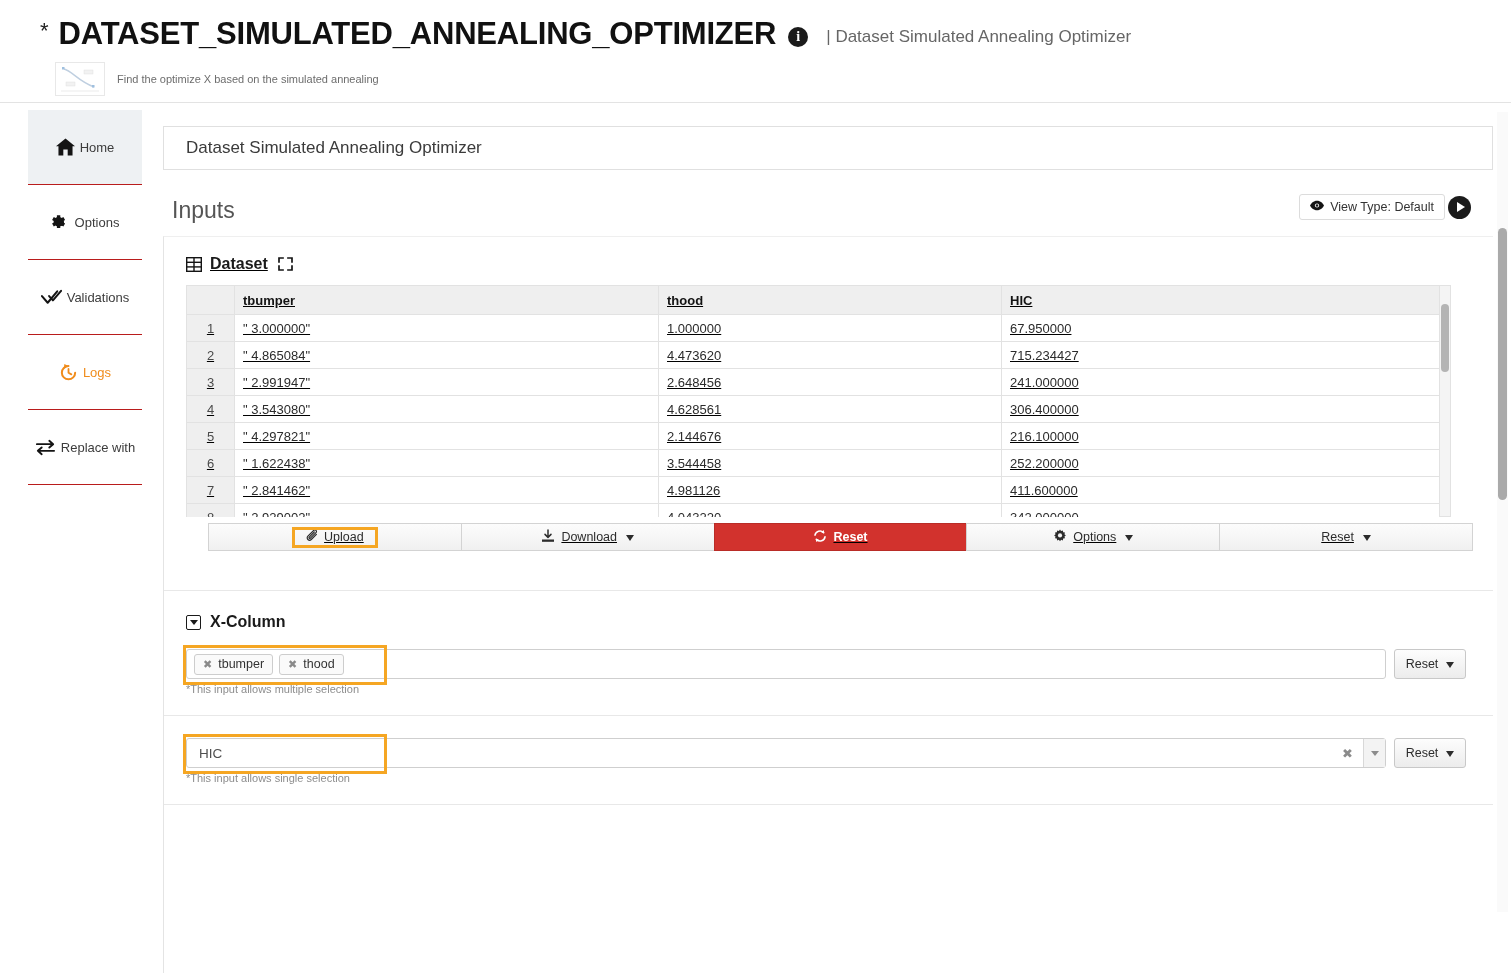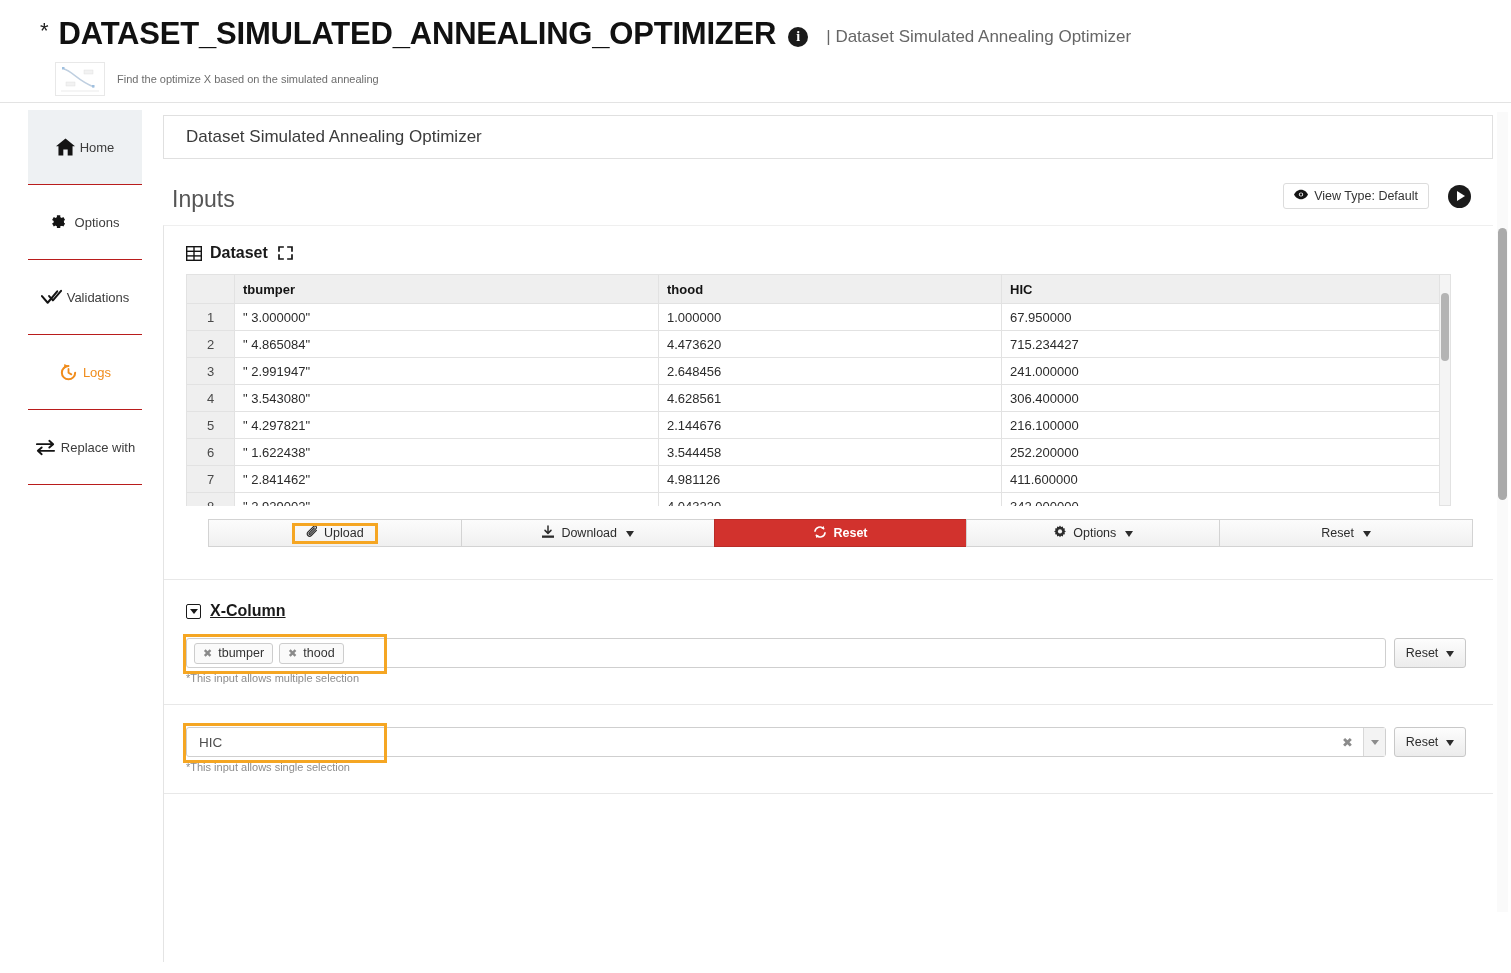--- a/index.html
+++ b/index.html
@@ -38,53 +38,53 @@
     width:114px; height:75px; border-bottom:1px solid #b91c1c;
     display:flex; flex-direction:row; align-items:center; justify-content:center;
     gap:5px; cursor:pointer; background:#fff;
   }
   .nav-item.active { background:#eef1f3; }
   .nav-item .ico { font-size:19px; line-height:1; color:#1a1a1a; height:21px; display:flex; align-items:center;}
   .nav-item .lbl { font-size:13px; color:#3c3c3c; }
   .nav-item.logs .ico, .nav-item.logs .lbl { color:#f08c1b; }
 
   
-  .main { position:absolute; left:155px; top:99px; width:1330px; height:863px; }
+  .main { position:absolute; left:155px; top:110px; width:1330px; height:863px; }
   .panel-title-box {
     position:absolute; left:8px; top:16px; width:1330px; height:44px;
     border:1px solid #e0e0e0; background:#fff;
     display:flex; align-items:center; padding-left:22px;
     font-size:17px; color:#3b3b3b;
   }
   .inputs-row {
     position:absolute; left:8px; top:80px; width:1330px; height:40px;
     display:flex; align-items:center;
   }
   .inputs-label { font-size:23px; color:#555; margin-left:9px; }
-  .inputs-right { position:absolute; right:22px; top:4px; display:flex; align-items:center; gap:19px; }
+  .inputs-right { position:absolute; right:22px; top:4px; display:flex; align-items:center; gap:3px; }
   .view-type-btn {
     border:1px solid #dcdcdc; border-radius:3px; background:#fff;
     height:26px; padding:0 10px; display:flex; align-items:center; gap:6px;
     font-size:12.5px; color:#333; cursor:pointer;
   }
   .eye { width:14px; height:14px; position:relative; display:inline-block; }
   .eye svg { display:block; }
   .play-btn { width:23px; height:23px; border-radius:50%; background:#1b1b1b; display:flex;
      align-items:center; justify-content:center; cursor:pointer; }
   .play-btn .tri { width:0;height:0;border-left:8px solid #fff;border-top:5px solid transparent;border-bottom:5px solid transparent;margin-left:3px;}
 
   
   .content-panel {
     position:absolute; left:8px; top:126px; width:1330px; height:737px;
     border-left:1px solid #e4e4e4; border-top:1px solid #efefef;
   }
   .section { border-bottom:1px solid #e8e8e8; position:relative; }
 
   
-  .sec-dataset { padding:18px 0 8px 0; height:354px; }
+  .sec-dataset { padding:18px 0 8px 0; height:354px;text-decoration:underline; }
   .dataset-head {
     display:flex; align-items:center; gap:8px; margin-left:22px; margin-bottom:12px;
     font-size:16px; font-weight:bold; color:#1a1a1a;
   }
   .grid-icon { width:16px; height:15px; }
   .expand-icon { width:15px; height:14px; margin-left:2px; cursor:pointer;}
 
   .table-wrap { margin-left:22px; width:1265px; position:relative; }
   table.dataset { border-collapse:collapse; width:1253px; table-layout:fixed; font-size:13px;}
   table.dataset th, table.dataset td {
@@ -99,39 +99,39 @@
   table.dataset col.c2 { width:424px; }
   table.dataset col.c3 { width:343px; }
   table.dataset col.c4 { width:438px; }
   .table-clip { height:232px; overflow:hidden; position:relative; }
   .tbl-scrollbar {
     position:absolute; right:0; top:0; width:11px; height:232px; background:#f4f4f4; border:1px solid #e2e2e2; border-left:none;
   }
   .tbl-scrollbar .thumb2 { position:absolute; left:1px; top:18px; width:8px; height:68px; background:#b4b4b4; border-radius:4px;}
 
   
-  .toolbar { margin-left:22px; width:1265px; display:flex; height:28px; margin-top:13px; }
+  .toolbar { margin-left:22px; width:1265px; display:flex; height:28px; margin-top:6px; }
   .tb-btn {
     flex:1; border:1px solid #d3d3d3; margin-left:-1px; background:linear-gradient(#fcfcfc,#f0f0f0);
     display:flex; align-items:center; justify-content:center; gap:6px;
     font-size:12.5px; color:#2c2c2c; cursor:pointer; position:relative;
   }
   .tb-btn:first-child { margin-left:0; }
   .tb-btn.danger { background:#d2322d; border-color:#b92c27; color:#fff; font-weight:bold;}
   .tb-upload-hl {
     position:absolute; left:0; top:0; width:100%; height:100%;
     border:3px solid #f5a623; pointer-events:none;
   }
   .upload-wrapper { position:relative; display:flex; align-items:center; justify-content:center; gap:5px; padding:2px 14px;}
   .caret { display:inline-block; width:0;height:0;border-left:4.5px solid transparent;border-right:4.5px solid transparent;border-top:6px solid currentColor; margin-left:3px; position:relative; top:1px;}
 
   
   .sec-col { padding:22px 0 20px 0; }
   .col-head { display:flex; align-items:center; gap:9px; margin-left:22px; margin-bottom:18px;
-     font-size:16px; font-weight:bold; color:#1a1a1a;text-decoration:underline; }
+     font-size:16px; font-weight:bold; color:#1a1a1a; }
   .dd-box { width:15px; height:15px; border:1.6px solid #1a1a1a; border-radius:2px; display:flex;align-items:center;justify-content:center;}
   .dd-box i { width:0;height:0;border-left:4px solid transparent;border-right:4px solid transparent;border-top:5px solid #1a1a1a; display:block;}
 
   .field-row { display:flex; align-items:flex-start; margin-left:22px; width:1280px; }
   .multi-input {
     position:relative; flex:1 1 auto; height:30px; border:1px solid #cfcfcf; border-radius:3px;
     background:#fff; display:flex; align-items:center; padding:0 7px; gap:6px;
   }
   .tag {
     display:inline-flex; align-items:center; gap:6px; height:21px; padding:0 8px;

